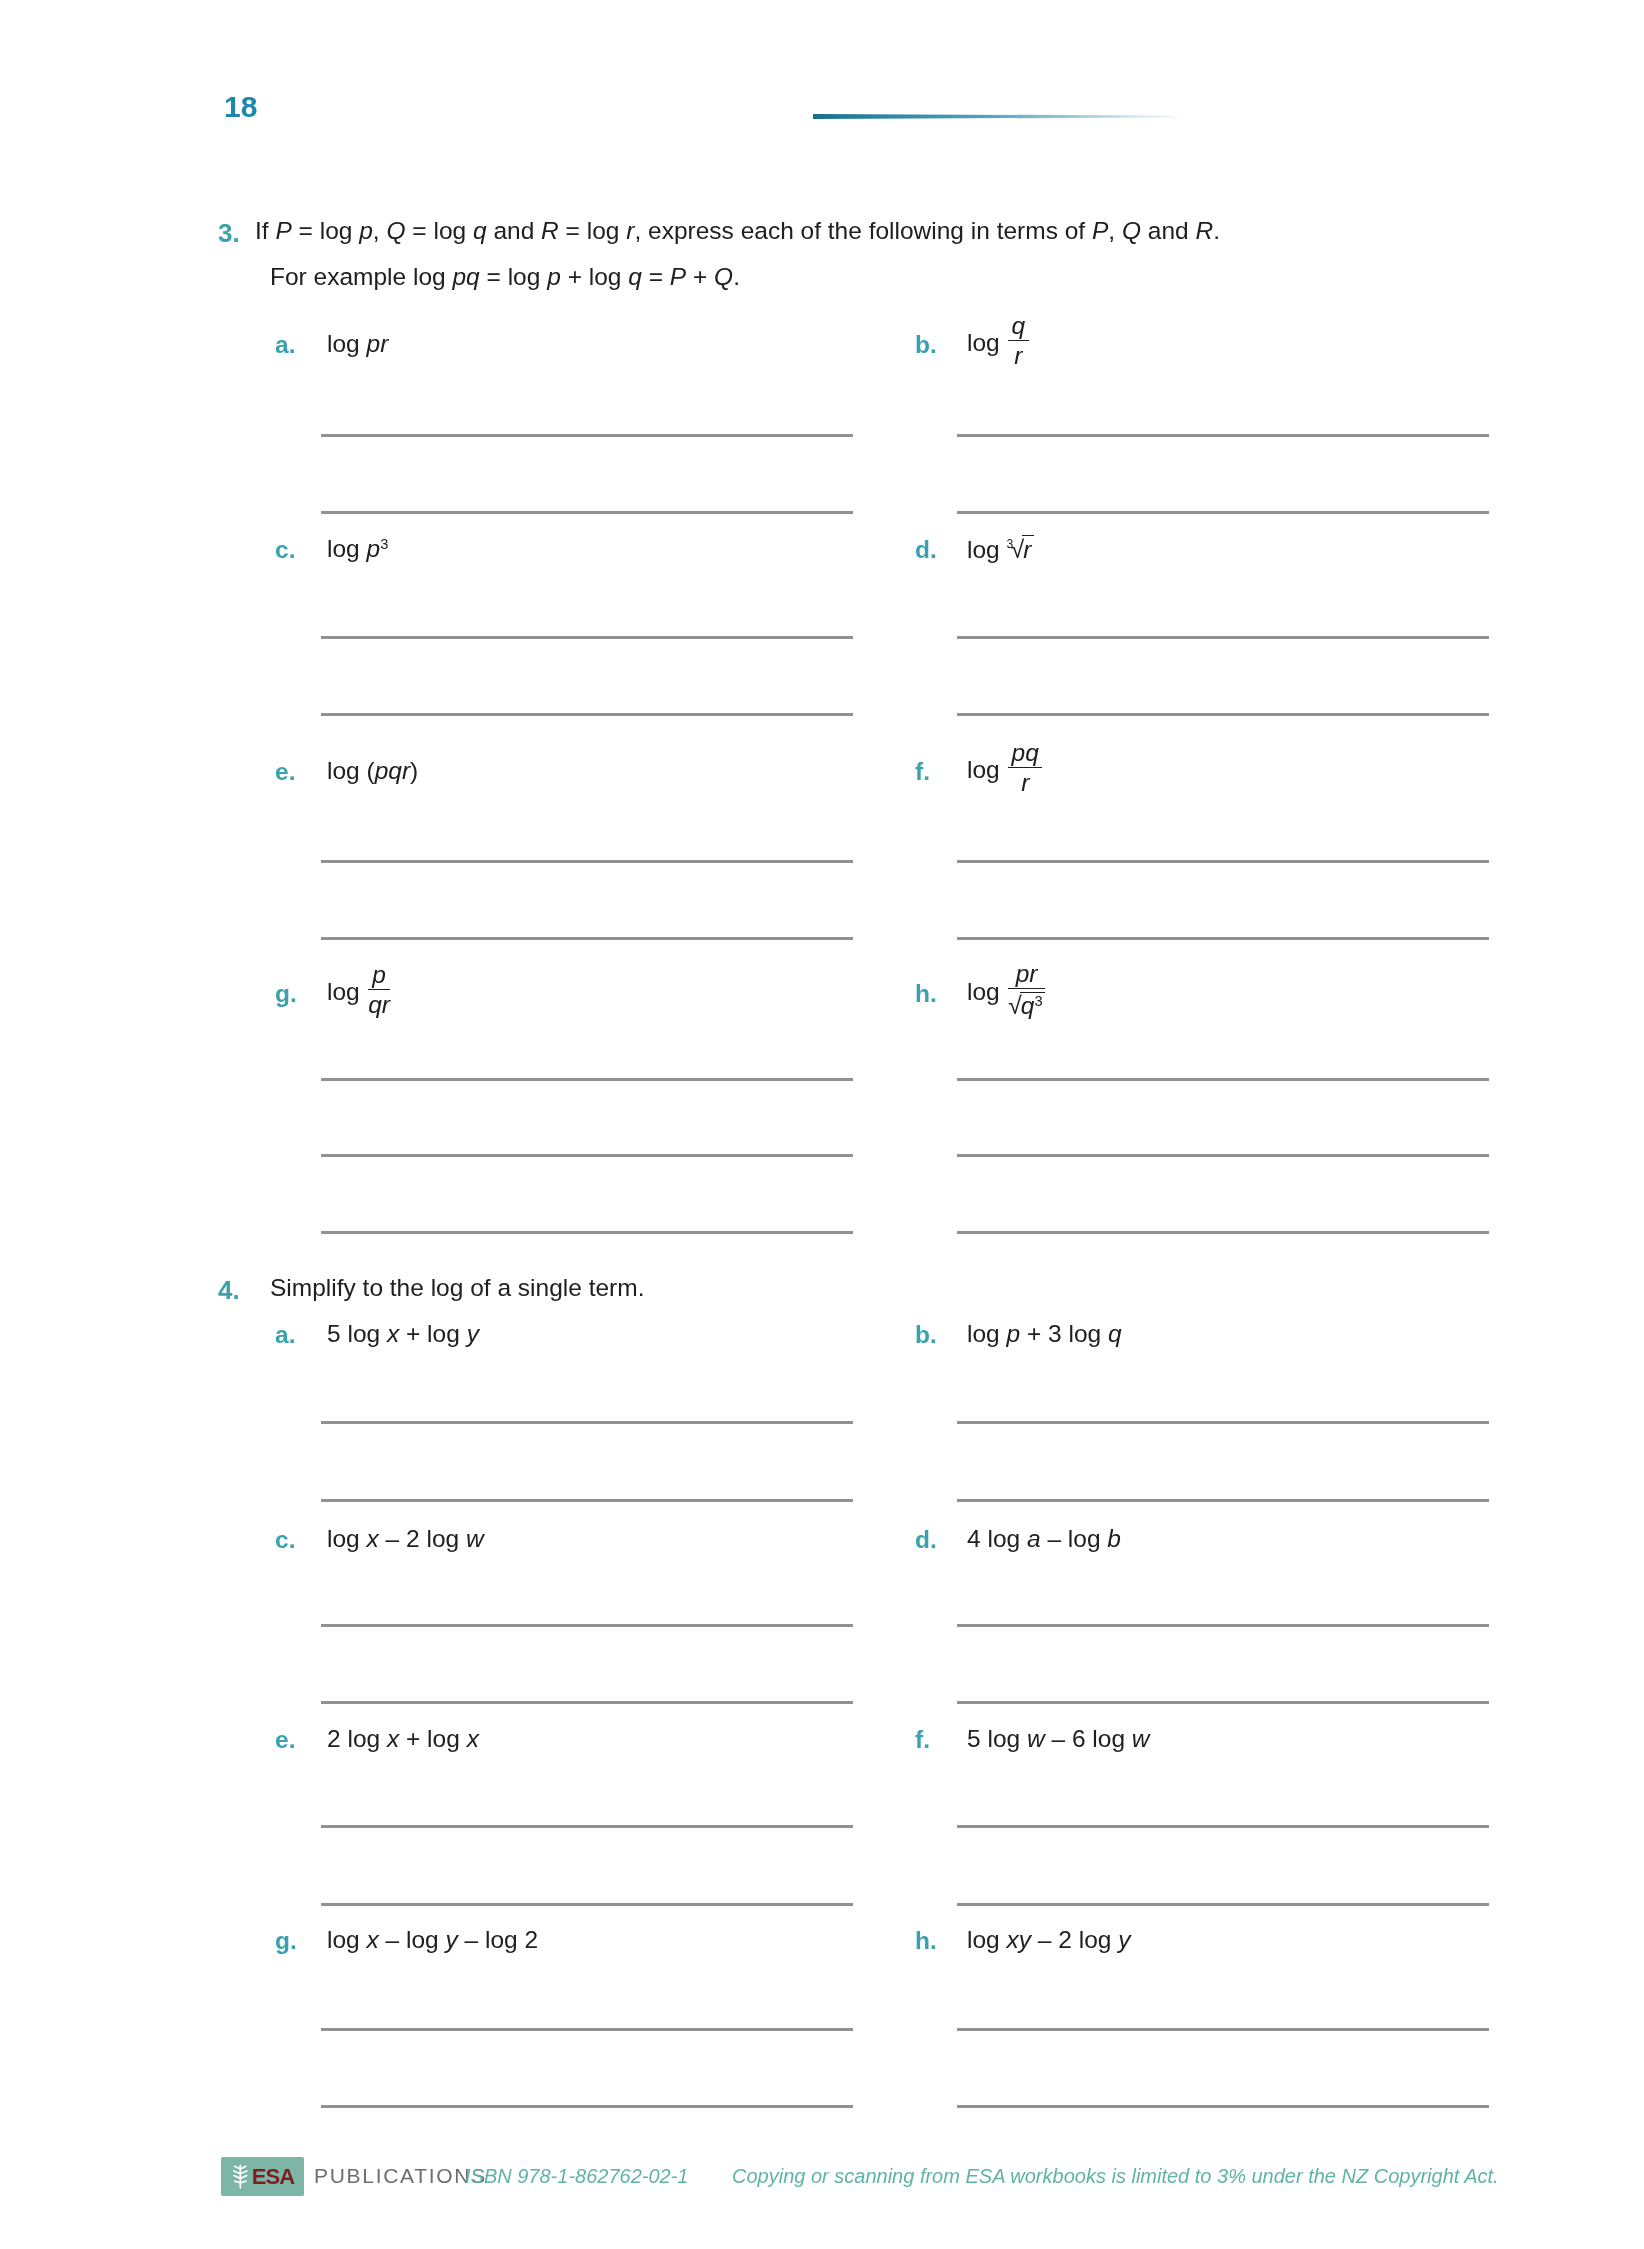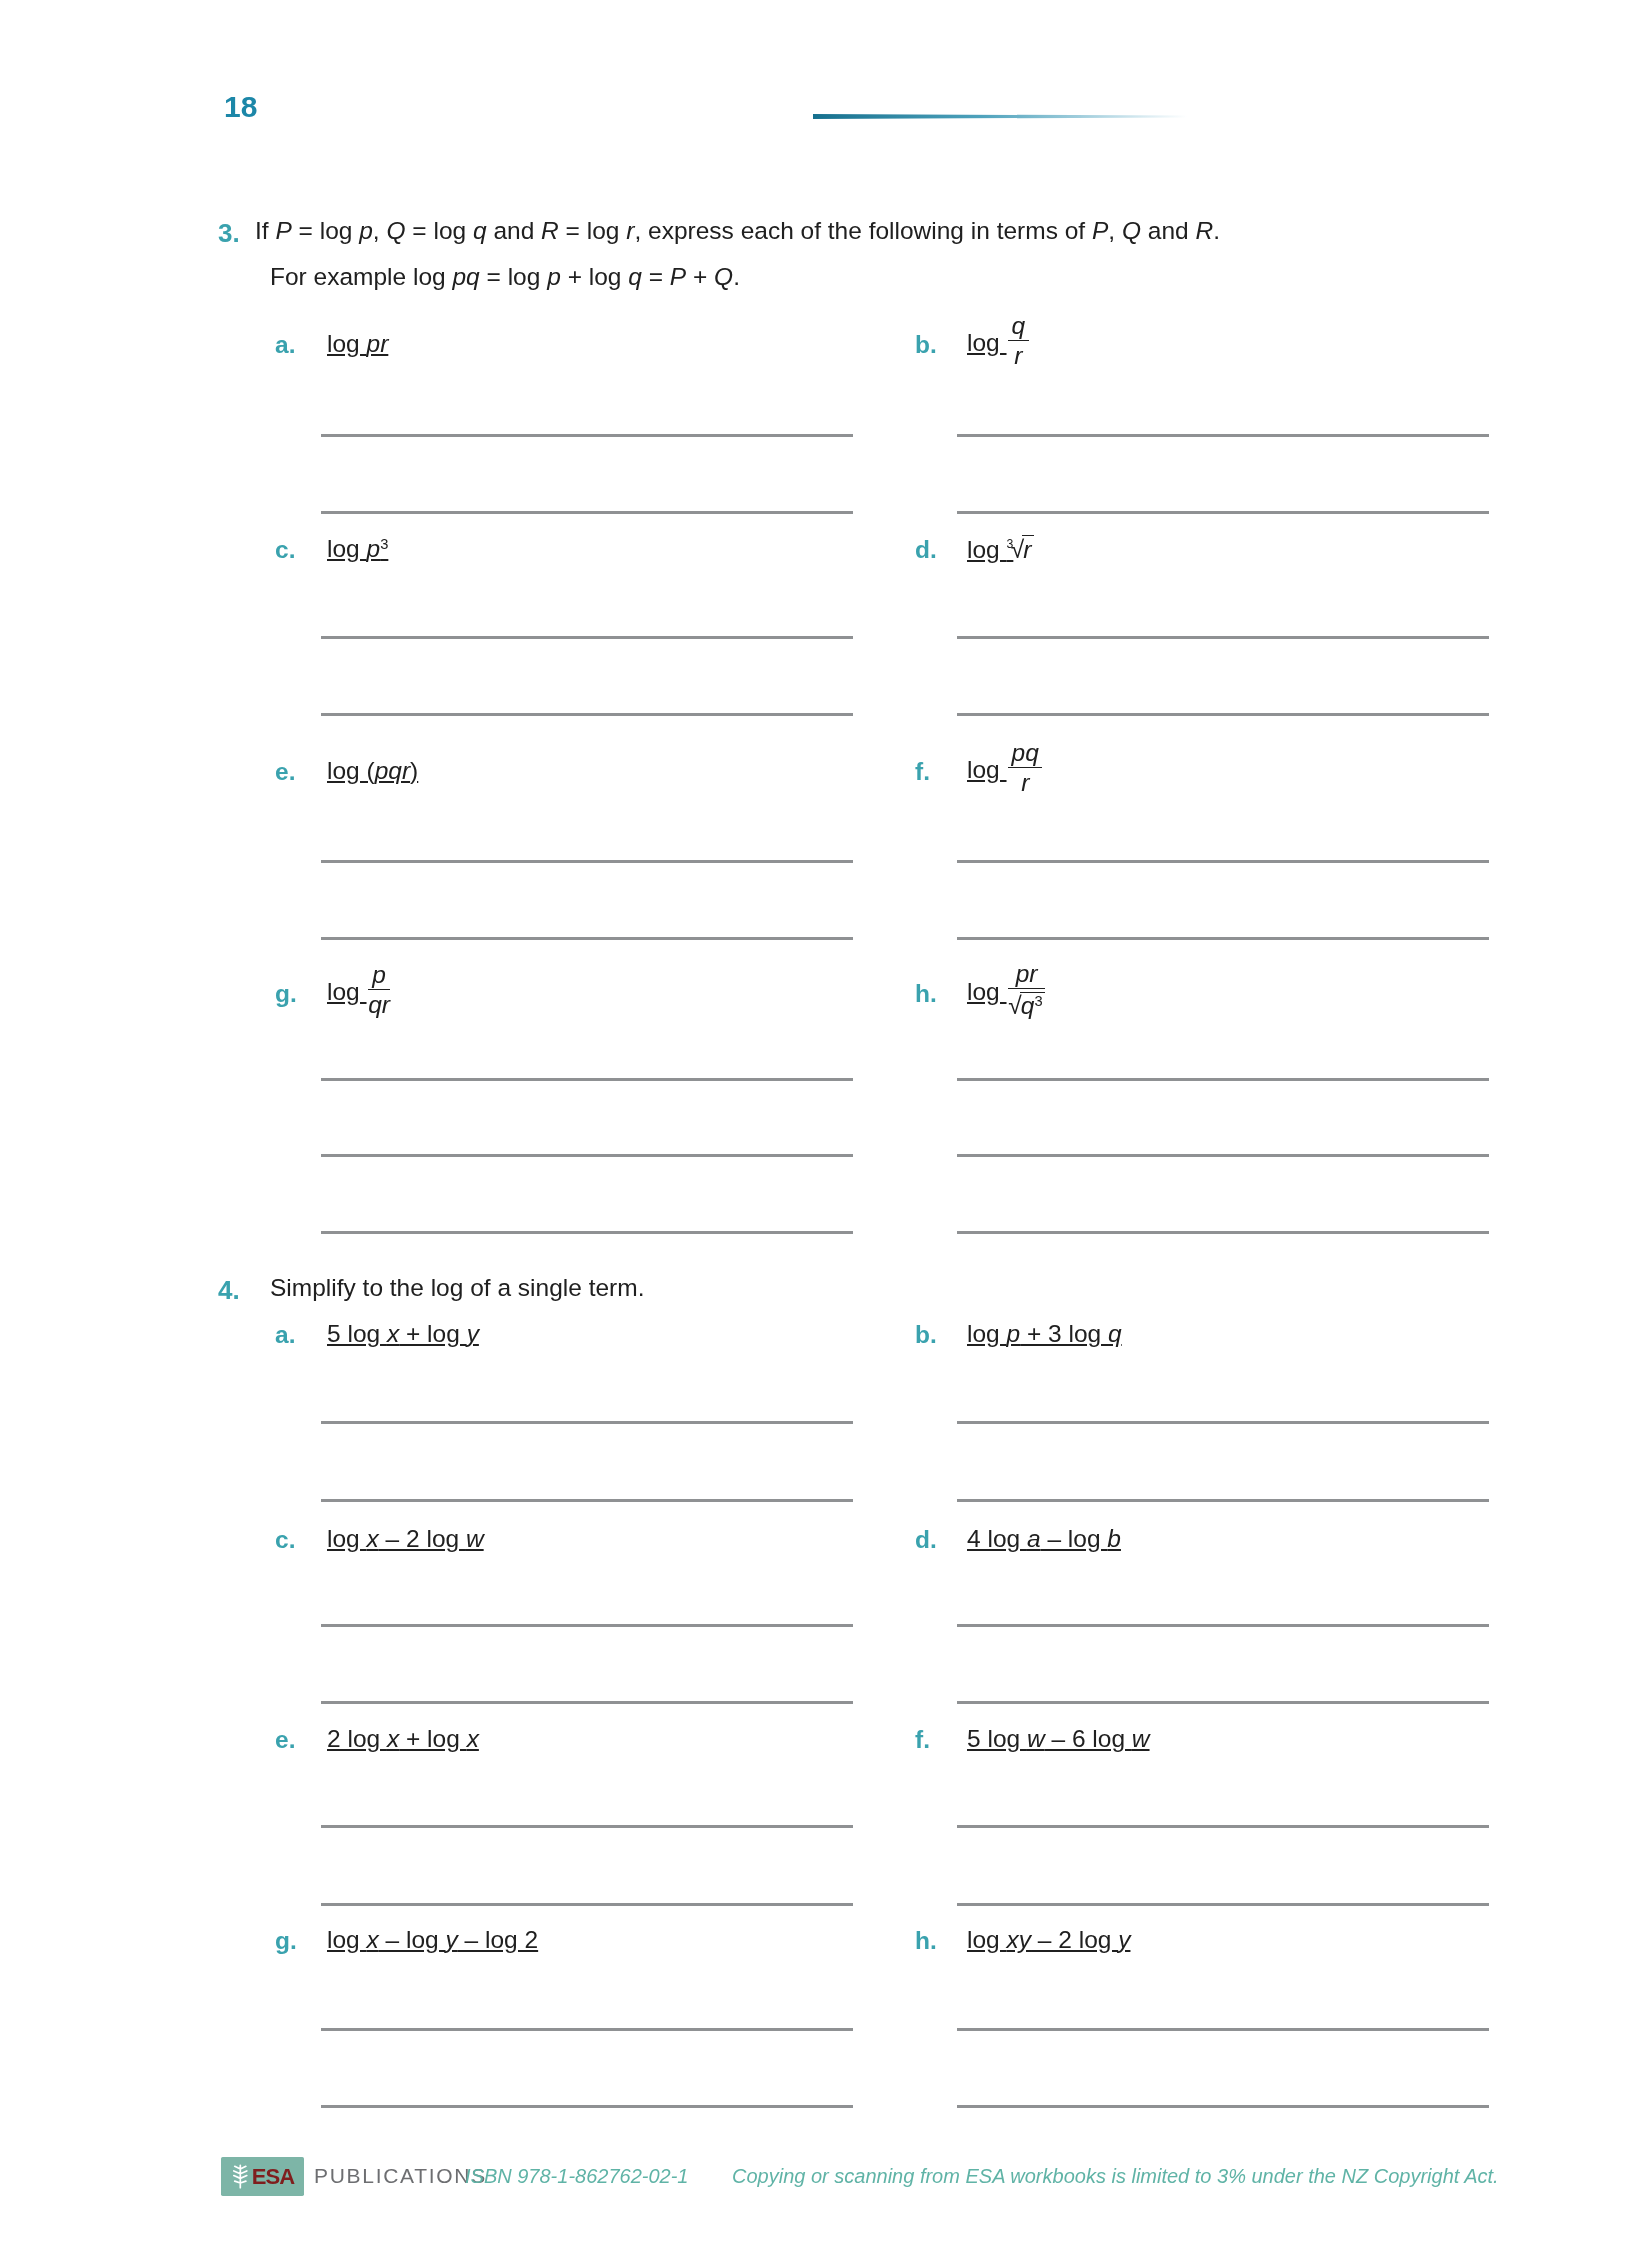--- a/index.html
+++ b/index.html
@@ -13,21 +13,21 @@
         background:linear-gradient(to right,#16708e 0%,#4ea2bc 45%,#c2dfe9 82%,rgba(255,255,255,0) 100%);
         clip-path:polygon(0 0,100% 32%,100% 68%,0 100%);}
 
   
   .q-num{position:absolute;font-size:26px;font-weight:bold;color:#3aa2ae;}
   .q-prompt{position:absolute;font-size:24.5px;color:#202020;line-height:1.2;}
 
   
   .item{position:absolute;display:flex;align-items:center;height:59px;font-size:24.5px;}
   .item-label{width:52px;flex:none;font-weight:bold;color:#3aa2ae;}
-  .item-expr{white-space:nowrap;line-height:1.1;text-decoration:underline;}
+  .item-expr{white-space:nowrap;line-height:1.1;}
 
   i{font-style:italic;}
   sup{font-size:0.6em;vertical-align:0.55em;line-height:0;}
 
   .frac{display:inline-block;vertical-align:middle;text-align:center;position:relative;top:-0.15em;margin:0 1.7px;}
   .frac .num{display:block;border-bottom:1.7px solid #202020;padding:0 3.4px 1.7px;line-height:1.05;}
   .frac .den{display:block;padding-top:2.5px;line-height:1.05;}
 
   .root{white-space:nowrap;}
   .root .idx{font-size:0.5em;vertical-align:0.8em;margin-right:-0.22em;line-height:0;}

